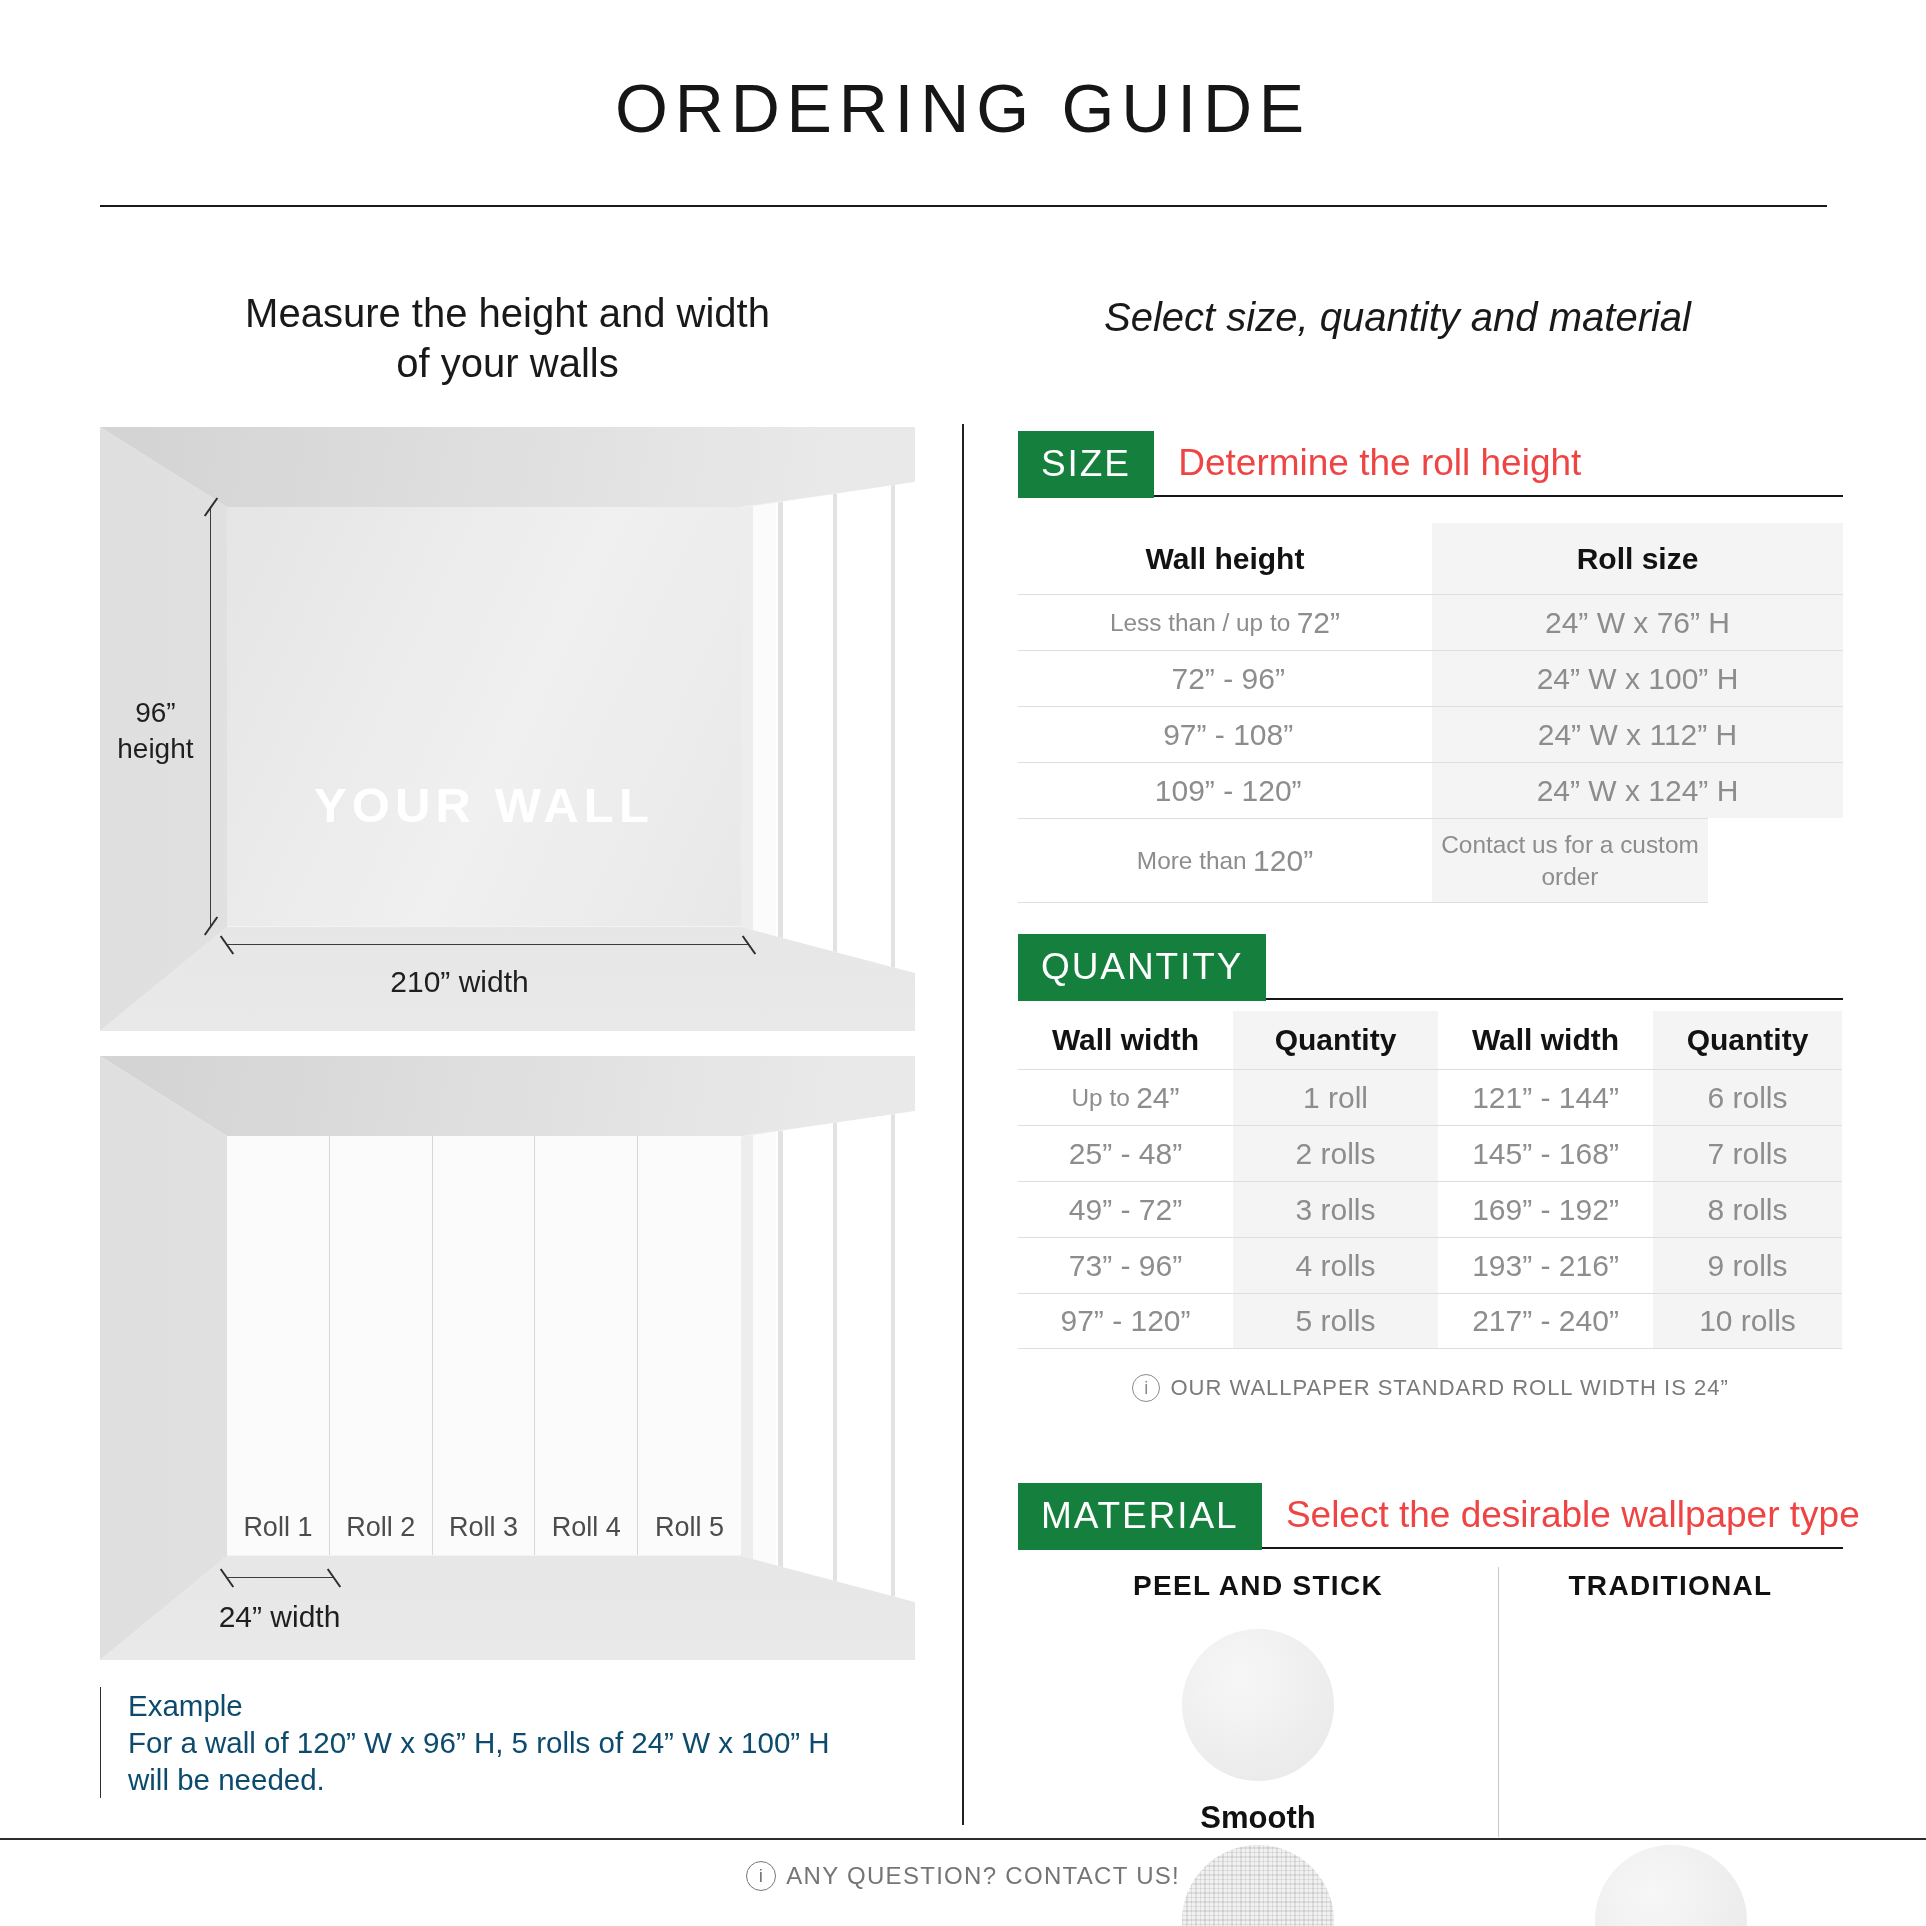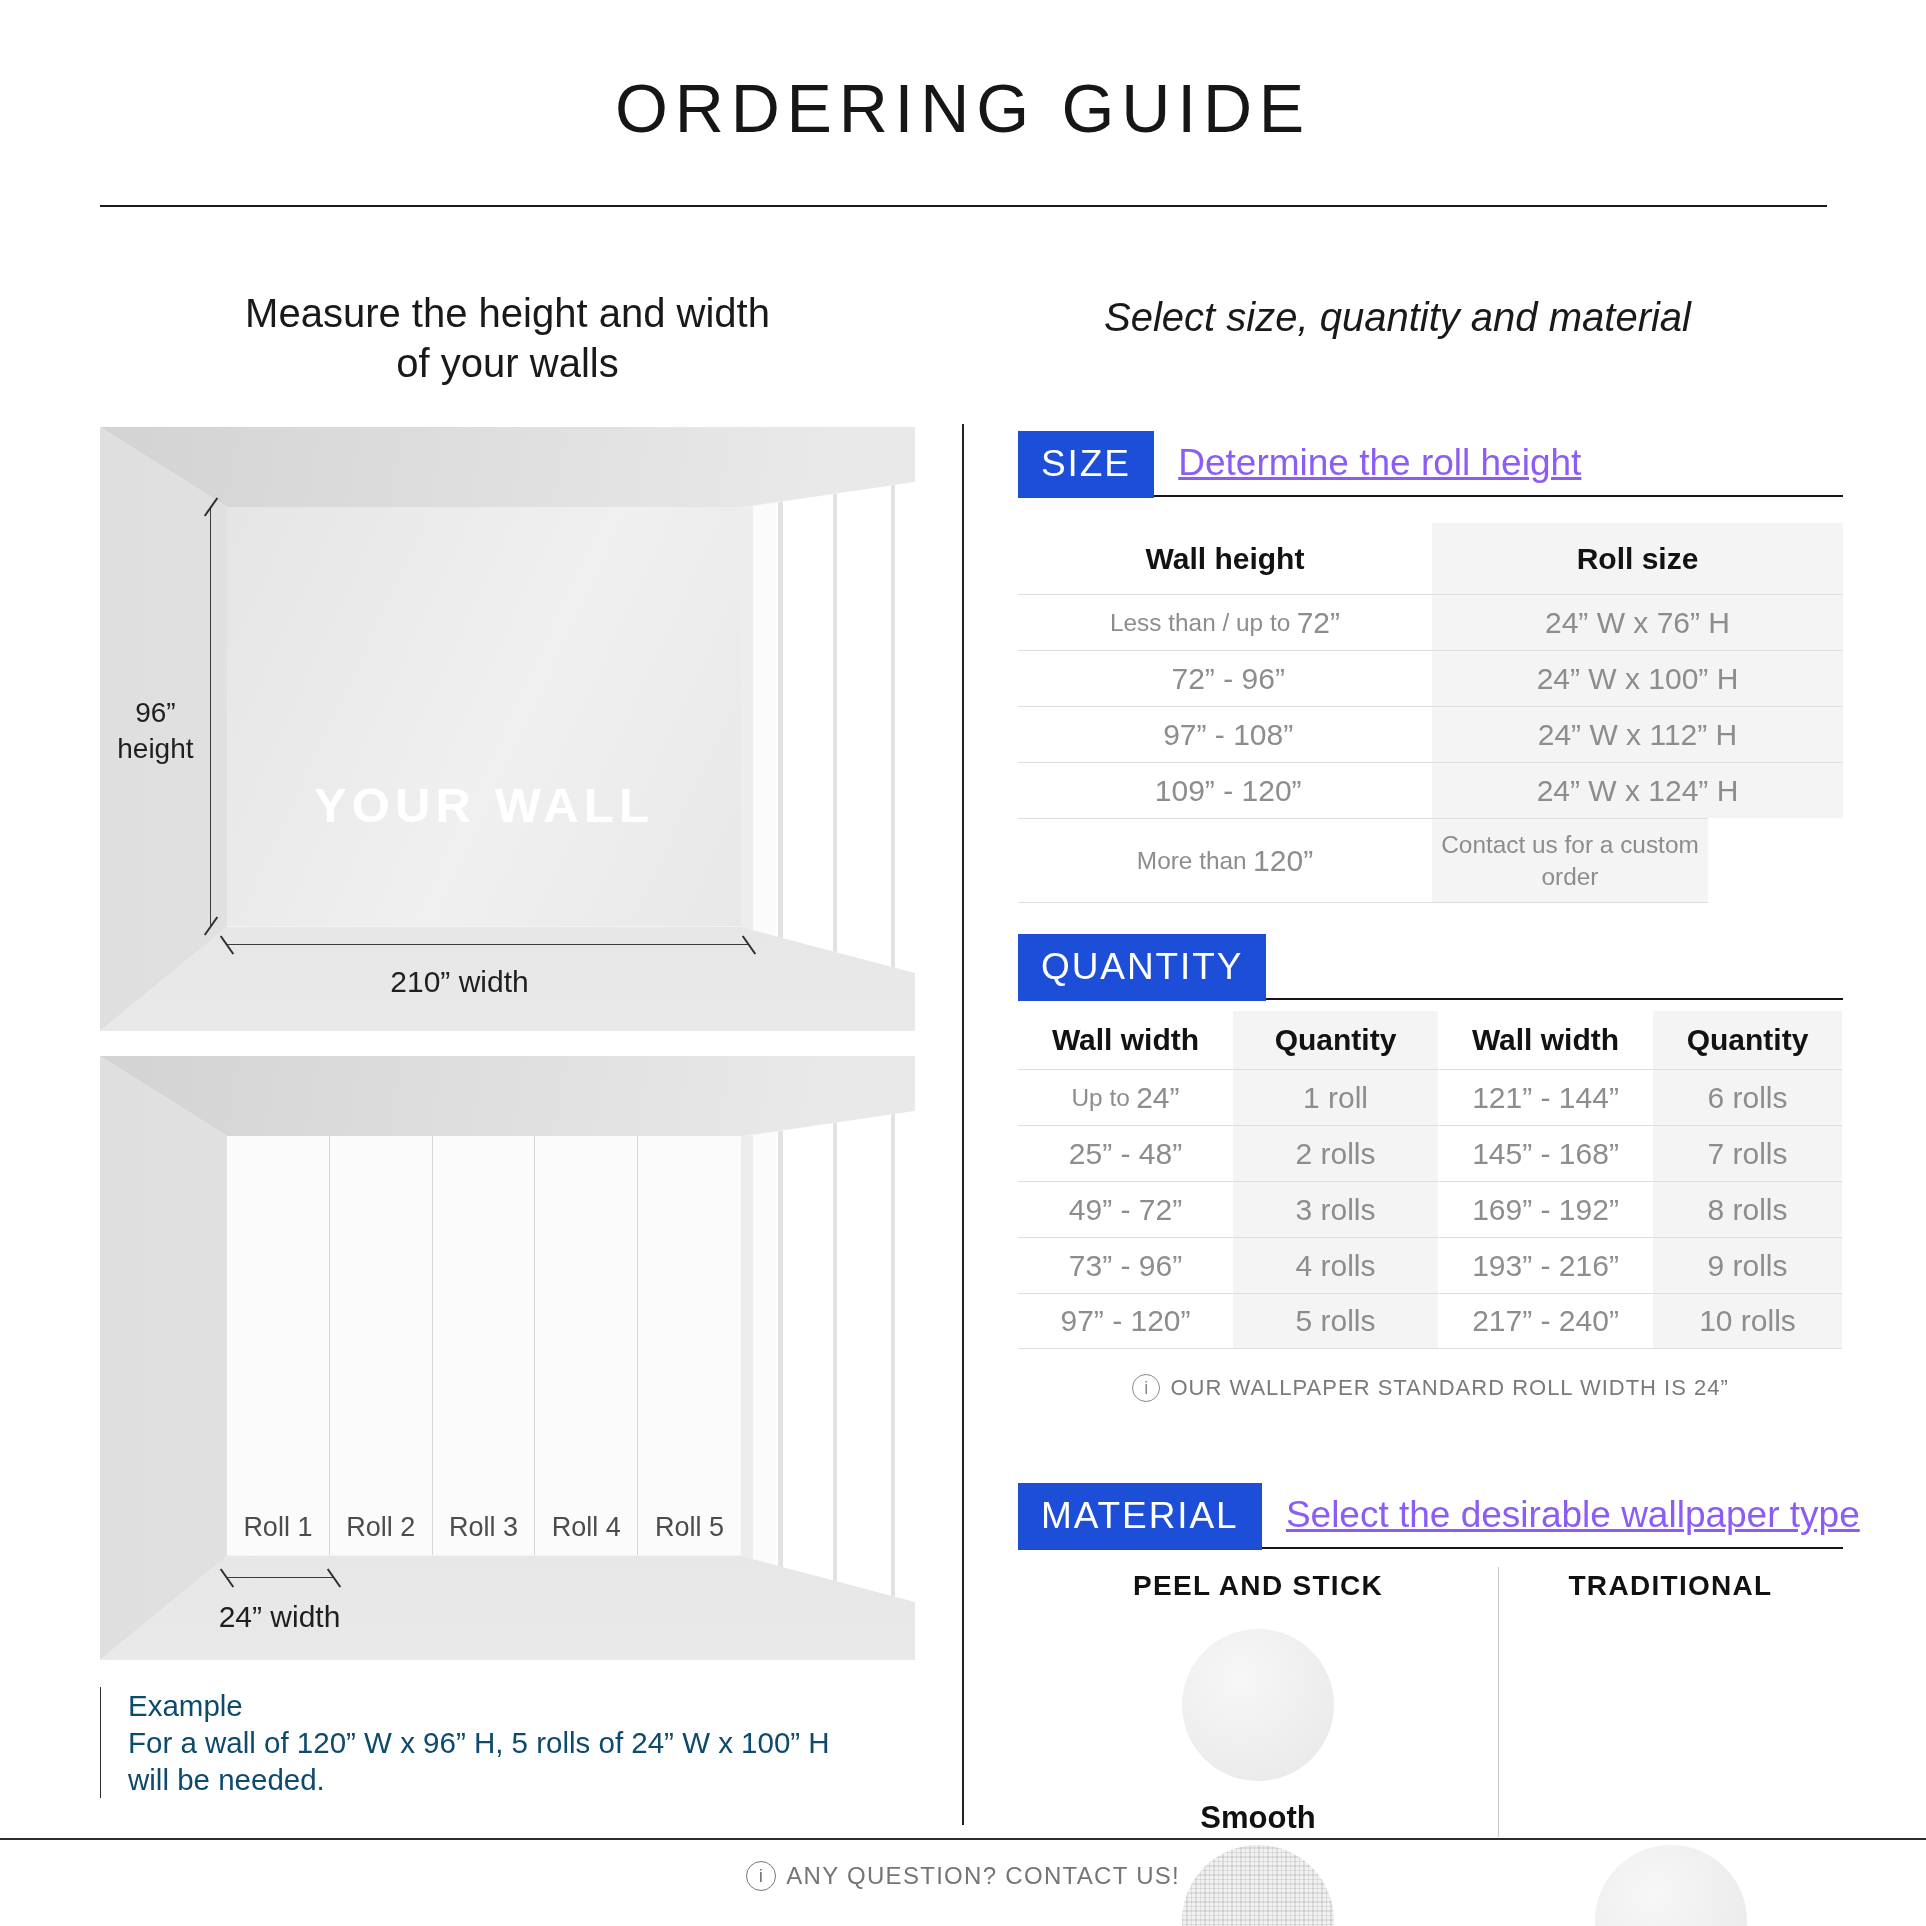--- a/index.html
+++ b/index.html
@@ -60,23 +60,23 @@
   .room.r1 .width-label{left:199px;top:538px;width:321px;}
   .room.r2 .width-label{left:64px;top:544px;width:231px;}
 
   
   .example{position:absolute;left:100px;top:1687px;border-left:1.9px solid #2f2f2f;padding-left:27px;}
   .example div{font-size:29.5px;line-height:37px;color:#0c4a6e;}
 
   
   .sec-header{position:absolute;left:1018px;width:825px;height:64px;
      border-bottom:2.6px solid #161616;display:flex;align-items:stretch;}
-  .sec-badge{background:#1d4ed8;color:#ffffff;font-size:37px;letter-spacing:1.9px;
+  .sec-badge{background:#15803d;color:#ffffff;font-size:37px;letter-spacing:1.9px;
      display:flex;align-items:center;padding:0 23px;margin-bottom:-2.6px;}
-  .sec-title{font-size:37px;color:#8b5cf6;display:flex;align-items:center;margin-left:24.4px;white-space:nowrap;text-decoration:underline;}
+  .sec-title{font-size:37px;color:#ef4444;display:flex;align-items:center;margin-left:24.4px;white-space:nowrap;}
   .sec-header.size{top:431px;}
   .sec-header.quantity{top:934px;}
   .sec-header.material{top:1483px;}
 
   
   .size-table{position:absolute;left:1018px;top:523px;width:825px;display:grid;
      grid-template-columns:414px 411px;grid-template-rows:71px repeat(4,56px) 85px;}
   .cell{display:flex;align-items:center;justify-content:center;text-align:center;}
   .cell.g{background:#f4f4f4;}
   .cell.bt{border-top:1.3px solid #dedede;}

